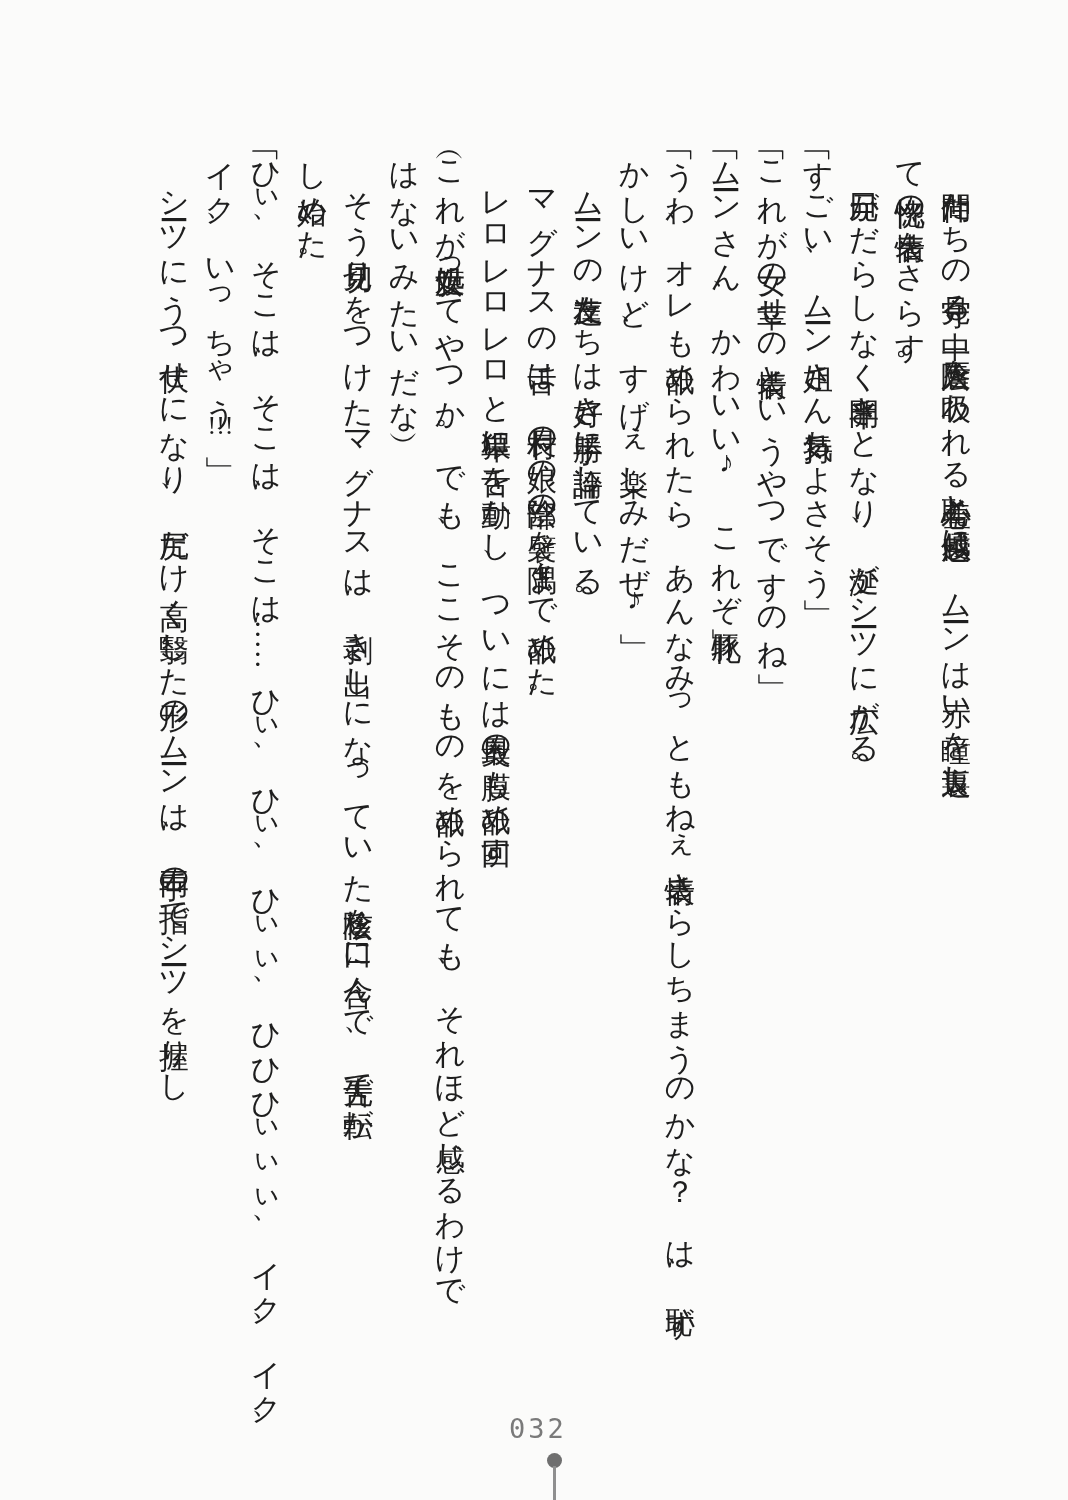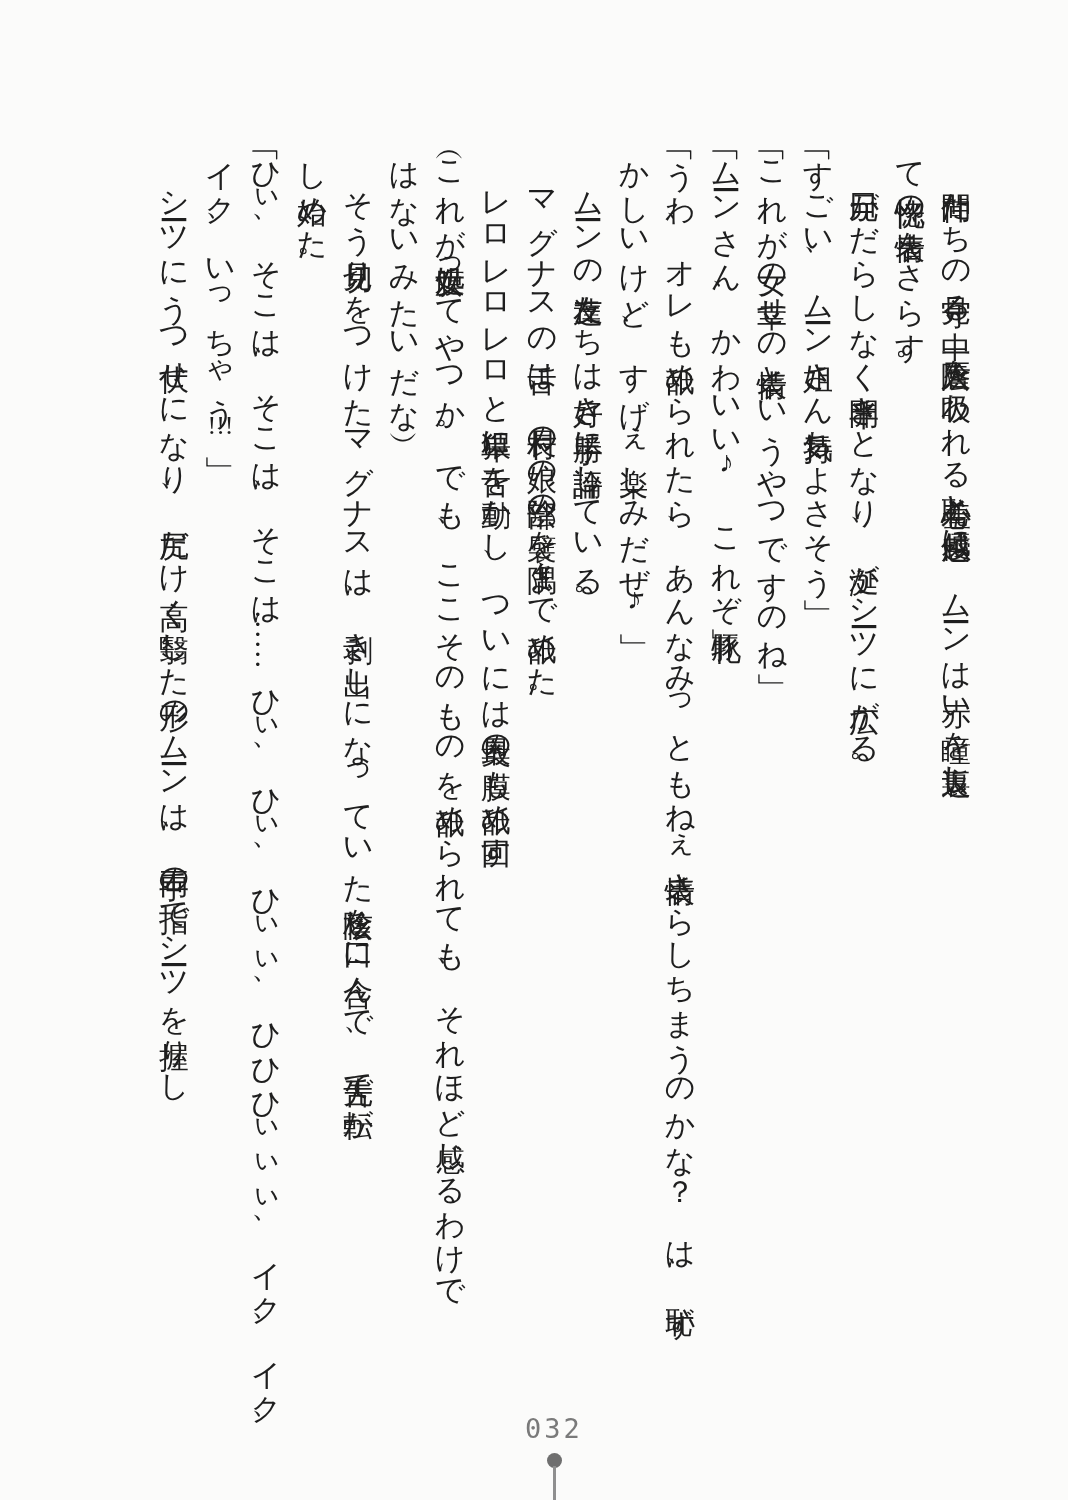--- a/index.html
+++ b/index.html
@@ -38,21 +38,20 @@
     -webkit-text-combine: horizontal;
     font-size: 26px;
     letter-spacing: -2px;
   }
   
   .folio {
     position: absolute;
     left: 509px;
     top: 1413px;
     width: 90px;
-    text-align: center;
     font-family: "DejaVu Sans Mono", "Liberation Mono", monospace;
     font-size: 27px;
     letter-spacing: 3px;
     color: #7a7a7a;
   }
   .folio-dot {
     position: absolute;
     left: 547px;
     top: 1453px;
     width: 15px;

